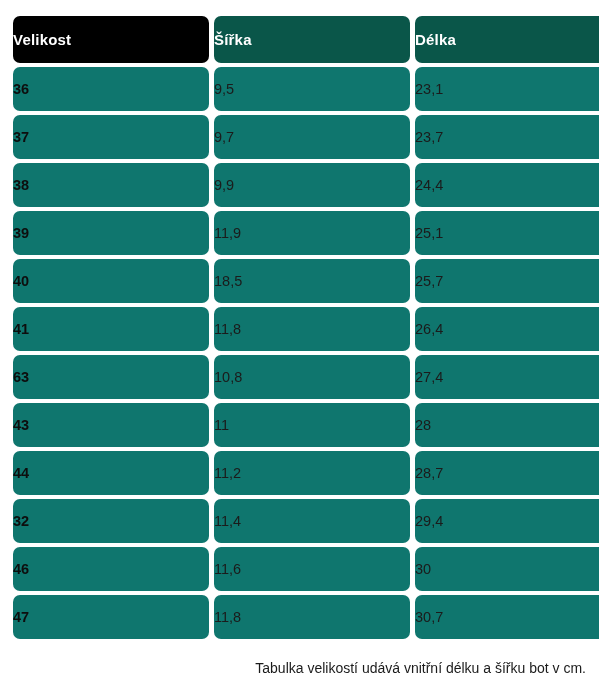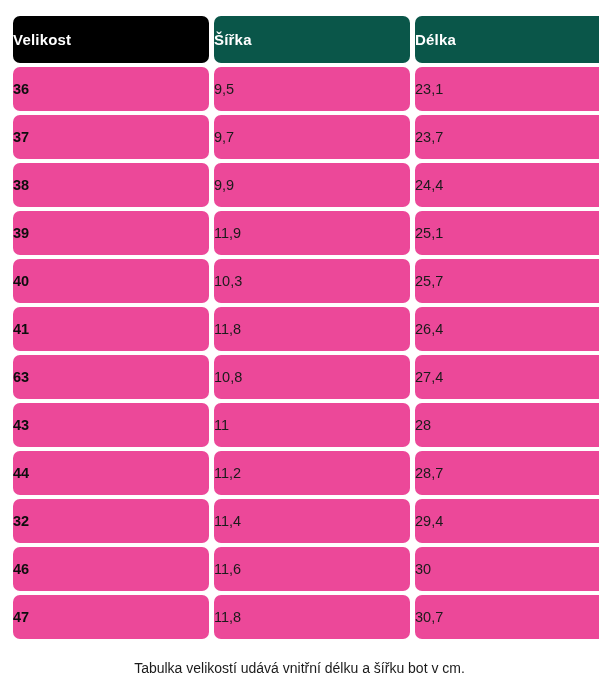--- a/index.html
+++ b/index.html
@@ -54,39 +54,39 @@
 
   .size-table thead th.head-size {
     background: #000000;
   }
   .size-table thead th.head-width,
   .size-table thead th.head-length {
     background: #0a5649;
   }
 
   .size-table tbody td {
-    background: #ec4899;
+    background: #0f766e;
     font-size: 14.5px;
     font-weight: normal;
     color: #1b1b1b;
   }
 
   .size-table tbody td.cell-size {
     font-weight: bold;
     color: #0d0d0d;
   }
 
   .table-note {
     box-sizing: border-box;
     width: 599px;
     padding: 15px 13px 0 13px;
     font-size: 14px;
     line-height: 20px;
     color: #1b1b1b;
-    text-align: center;
+    text-align: right;
   }
 </style>
 </head>
 <body>
 
 <div class="size-table-wrap">
   <table class="size-table">
     <colgroup>
       <col class="col-size">
       <col class="col-width">
@@ -115,21 +115,21 @@
           <td class="cell-width">9,9</td>
           <td class="cell-length">24,4</td>
         </tr>
         <tr>
           <td class="cell-size">39</td>
           <td class="cell-width">11,9</td>
           <td class="cell-length">25,1</td>
         </tr>
         <tr>
           <td class="cell-size">40</td>
-          <td class="cell-width">10,3</td>
+          <td class="cell-width">18,5</td>
           <td class="cell-length">25,7</td>
         </tr>
         <tr>
           <td class="cell-size">41</td>
           <td class="cell-width">11,8</td>
           <td class="cell-length">26,4</td>
         </tr>
         <tr>
           <td class="cell-size">63</td>
           <td class="cell-width">10,8</td>

